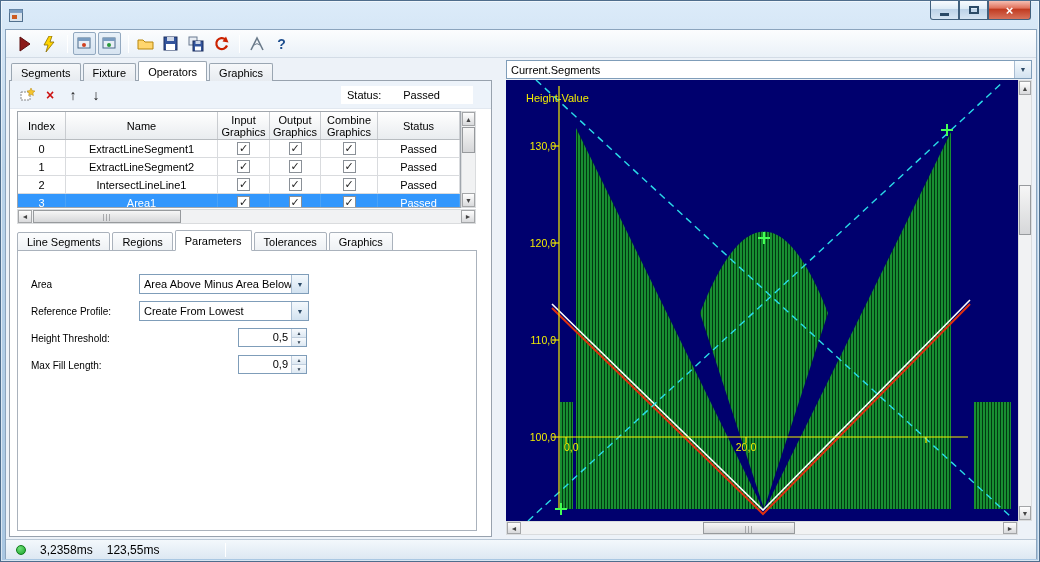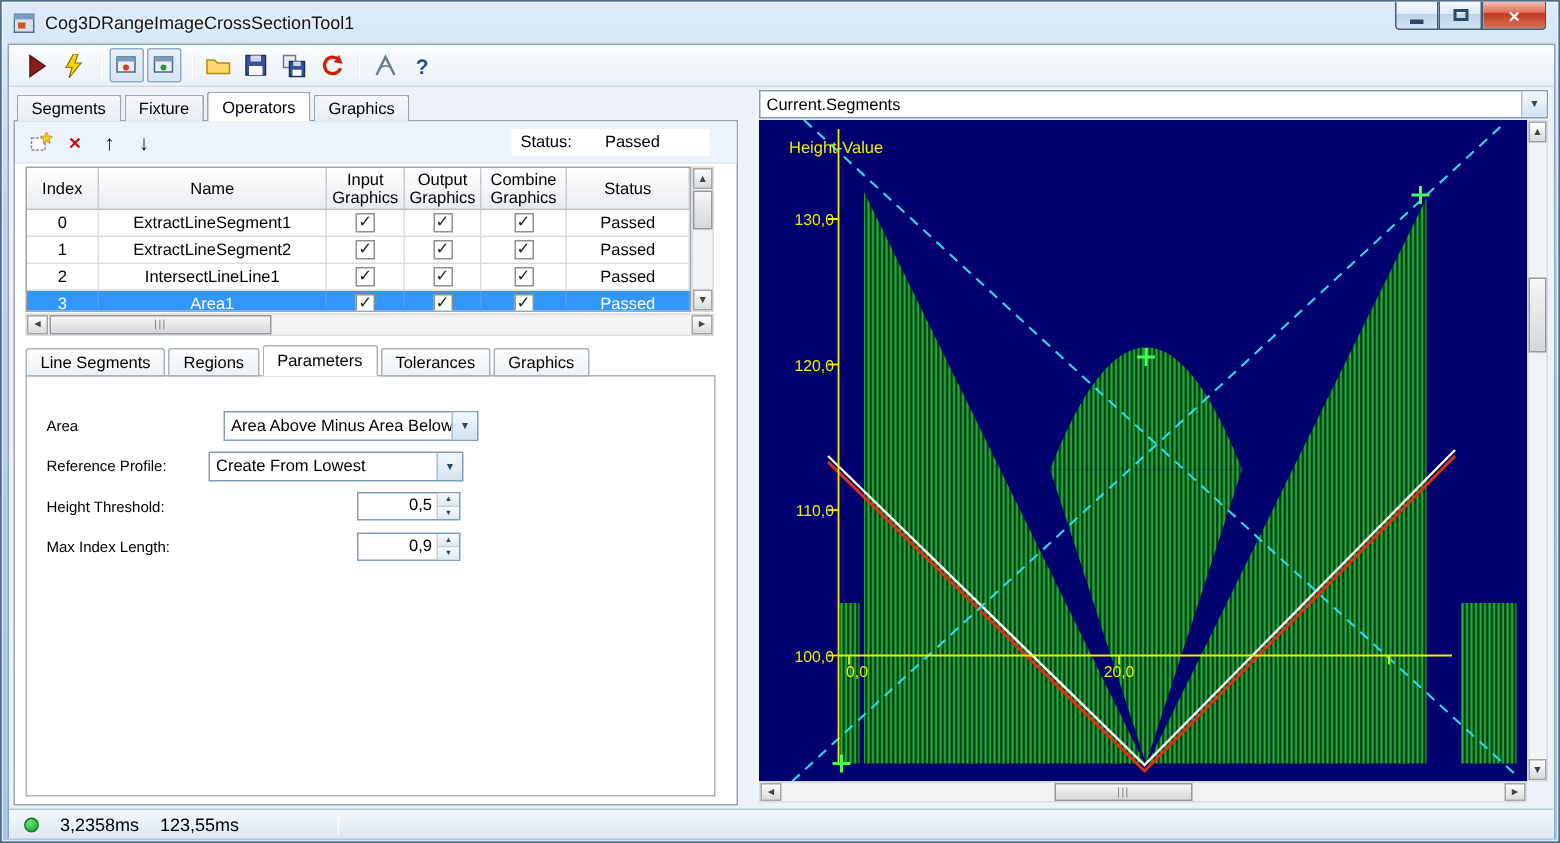--- a/index.html
+++ b/index.html
@@ -60,21 +60,20 @@
 <body>
 
 <div class="window">
 
   <div class="titlebar">
     <svg width="15" height="15">
         <rect x="0.5" y="1.5" width="13" height="12" fill="#d8e2ec" stroke="#51708e"></rect>
         <rect x="0.5" y="1.5" width="13" height="3.4" fill="#7a9cc0"></rect>
         <rect x="3" y="7" width="5" height="4" fill="#cc5a20"></rect>
       </svg>
-    <span class="title">Cog3DRangeImageCrossSectionTool1</span>
   </div>
   <div class="capbtns">
     <div class="capbtn min">
         <span class="minbar"></span>
       </div>
     <div class="capbtn">
         <span class="maxbox"></span>
       </div>
     <div class="capbtn close">
         <span>×</span>
@@ -309,41 +308,41 @@
         <span>Tolerances</span>
       </div>
     <div class="stab">
         <span>Graphics</span>
       </div>
   </div>
 
   <div class="panelbox" style="left:16px;top:249px;width:460px;height:281px;border-color:#aab2bc"></div>
 
   <span class="flabel" style="left:30px;top:278px">Area</span>
-  <div class="combo" style="left:148px;top:273px;width:170px">
+  <div class="combo" style="left:138px;top:273px;width:170px">
     <span class="val">Area Above Minus Area Below</span>
     <span class="darr">▼</span>
   </div>
 
   <span class="flabel" style="left:30px;top:305px">Reference Profile:</span>
   <div class="combo" style="left:138px;top:300px;width:170px">
     <span class="val">Create From Lowest</span>
     <span class="darr">▼</span>
   </div>
 
   <span class="flabel" style="left:30px;top:332px">Height Threshold:</span>
   <div class="num" style="left:237px;top:327px;width:69px">
     <span class="val">0,5</span>
     <span class="spins">
       <span class="spin up">▲</span>
       <span class="spin">▼</span>
     </span>
   </div>
 
-  <span class="flabel" style="left:30px;top:359px">Max Index Length:</span>
+  <span class="flabel" style="left:30px;top:359px">Max Fill Length:</span>
   <div class="num" style="left:237px;top:354px;width:69px">
     <span class="val">0,9</span>
     <span class="spins">
       <span class="spin up">▲</span>
       <span class="spin">▼</span>
     </span>
   </div>
 
   <div class="combo" style="left:505px;top:59px;width:526px;height:19px">
     <span class="val">Current.Segments</span>

